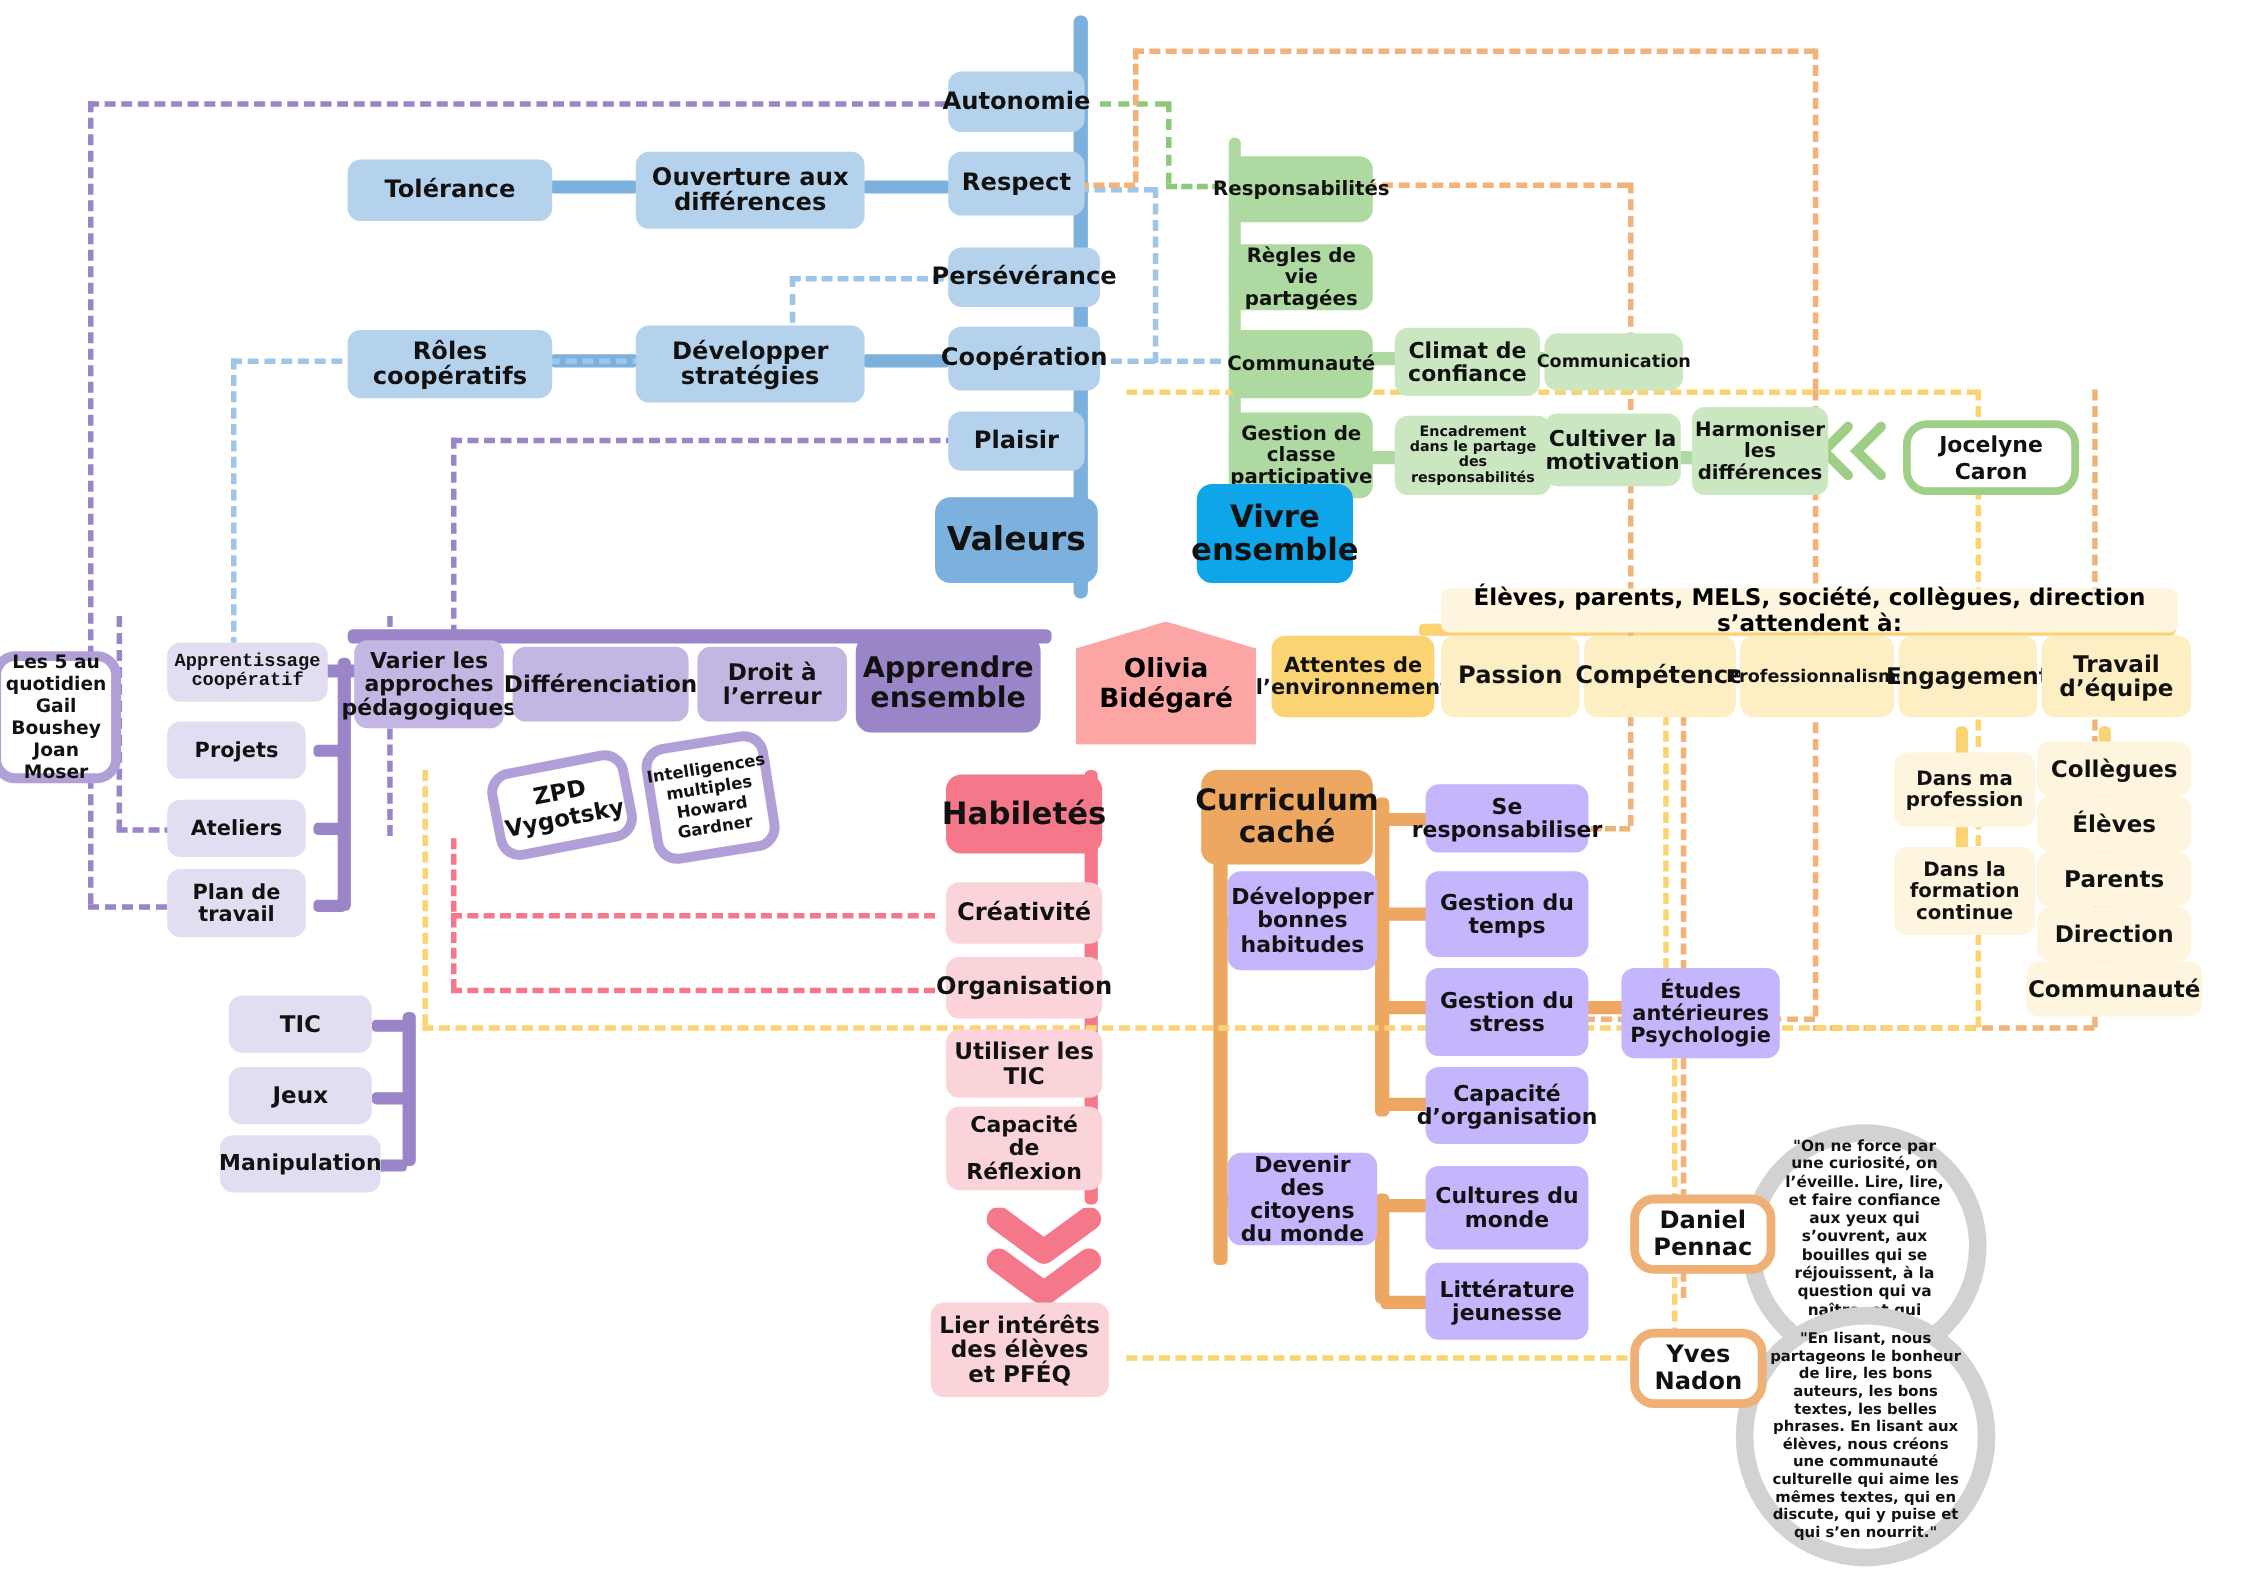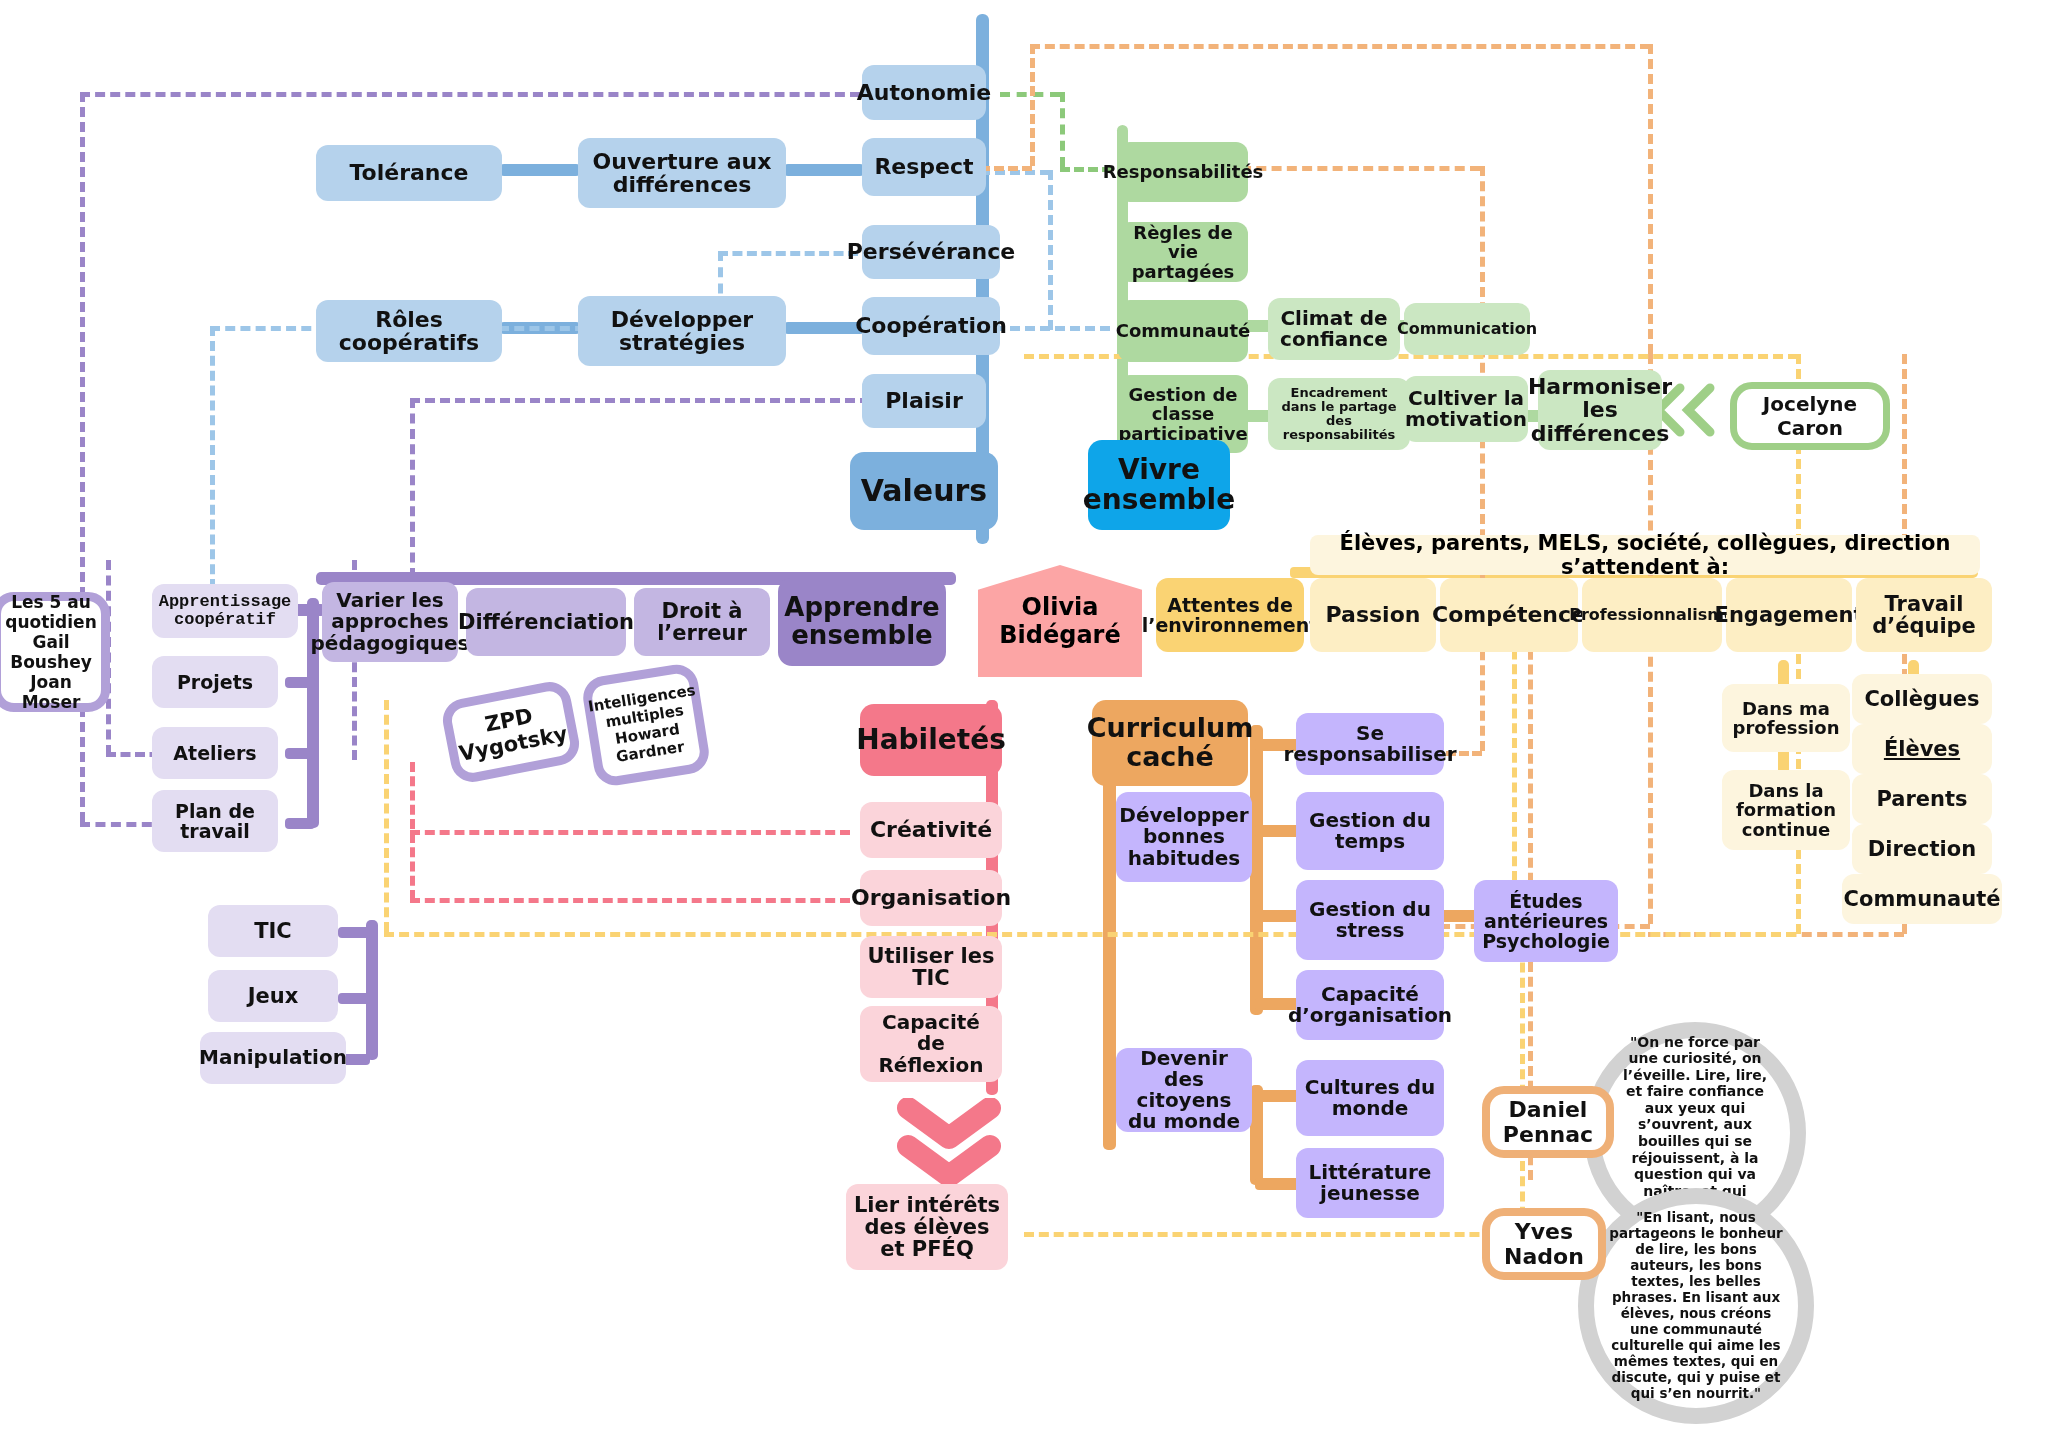--- a/index.html
+++ b/index.html
@@ -221,21 +221,21 @@
   <div class="node green-1" style="left:1118px;top:142px;width:130px;height:60px;font-size:18px;">Responsabilités</div>
   <div class="node green-1" style="left:1118px;top:222px;width:130px;height:60px;font-size:18px;">Règles de vie partagées</div>
   <div class="node green-1" style="left:1118px;top:300px;width:130px;height:62px;font-size:18px;">Communauté</div>
   <div class="node green-1" style="left:1118px;top:375px;width:130px;height:78px;font-size:18px;">Gestion de classe participative</div>
 
   <div class="node green-2" style="left:1268px;top:298px;width:132px;height:62px;font-size:20px;">Climat de confiance</div>
   <div class="node green-2" style="left:1404px;top:303px;width:126px;height:52px;font-size:16px;">Communication</div>
 
   <div class="node green-2" style="left:1268px;top:378px;width:142px;height:72px;font-size:13px;">Encadrement dans le partage des responsabilités</div>
   <div class="node green-2" style="left:1404px;top:376px;width:124px;height:66px;font-size:20px;">Cultiver la motivation</div>
-  <div class="node green-2" style="left:1538px;top:370px;width:124px;height:80px;font-size:22px;">Harmoniser les différences</div>
+  <div class="node green-2" style="left:1538px;top:370px;width:124px;height:80px;font-size:18px;">Harmoniser les différences</div>
 
   <div class="bubble bub-green" style="left:1730px;top:382px;width:160px;height:68px;font-size:20px;">Jocelyne Caron</div>
 
   <div class="node green-main" style="left:1088px;top:440px;width:142px;height:90px;font-size:28px;border-radius:14px;">Vivre ensemble</div>
 
   <div class="hex grey-hex" style="left:978px;top:565px;width:164px;height:112px;font-size:24px;">Olivia Bidégaré</div>
 
   <div class="bubble bub-purple" style="left:-8px;top:592px;width:118px;height:120px;font-size:17px;flex-direction:column;line-height:1.18;">
     <span>Les 5 au</span>
     <span>quotidien</span>
@@ -286,21 +286,21 @@
   <div class="node yellow-1" style="left:1310px;top:578px;width:126px;height:74px;font-size:22px;">Passion</div>
   <div class="node yellow-1" style="left:1440px;top:578px;width:138px;height:74px;font-size:22px;">Compétence</div>
   <div class="node yellow-1" style="left:1582px;top:578px;width:140px;height:74px;font-size:16px;">Professionnalisme</div>
   <div class="node yellow-1" style="left:1726px;top:578px;width:126px;height:74px;font-size:21px;">Engagement</div>
   <div class="node yellow-1" style="left:1856px;top:578px;width:136px;height:74px;font-size:21px;">Travail d’équipe</div>
 
   <div class="node yellow-2" style="left:1722px;top:684px;width:128px;height:68px;font-size:18px;">Dans ma profession</div>
   <div class="node yellow-2" style="left:1722px;top:770px;width:128px;height:80px;font-size:18px;">Dans la formation continue</div>
 
   <div class="node yellow-2" style="left:1852px;top:674px;width:140px;height:50px;font-size:21px;">Collègues</div>
-  <div class="node yellow-2" style="left:1852px;top:724px;width:140px;height:50px;font-size:21px;text-decoration:underline;">Élèves</div>
+  <div class="node yellow-2" style="left:1852px;top:724px;width:140px;height:50px;font-size:21px;">Élèves</div>
   <div class="node yellow-2" style="left:1852px;top:774px;width:140px;height:50px;font-size:21px;">Parents</div>
   <div class="node yellow-2" style="left:1852px;top:824px;width:140px;height:50px;font-size:21px;">Direction</div>
   <div class="node yellow-2" style="left:1842px;top:874px;width:160px;height:50px;font-size:21px;">Communauté</div>
 
   <div class="quote-circle" style="left:1584px;top:1022px;width:222px;height:222px;font-size:14px;">
     <span>"On ne force par une curiosité, on l’éveille. Lire, lire, et faire confiance aux yeux qui s’ouvrent, aux bouilles qui se réjouissent, à la question qui va naître, et qui entraînera une autre question. "</span>
   </div>
   <div class="bubble bub-orange" style="left:1482px;top:1086px;width:132px;height:72px;font-size:22px;">Daniel Pennac</div>
 
   <div class="quote-circle" style="left:1578px;top:1188px;width:236px;height:236px;font-size:13.5px;">

